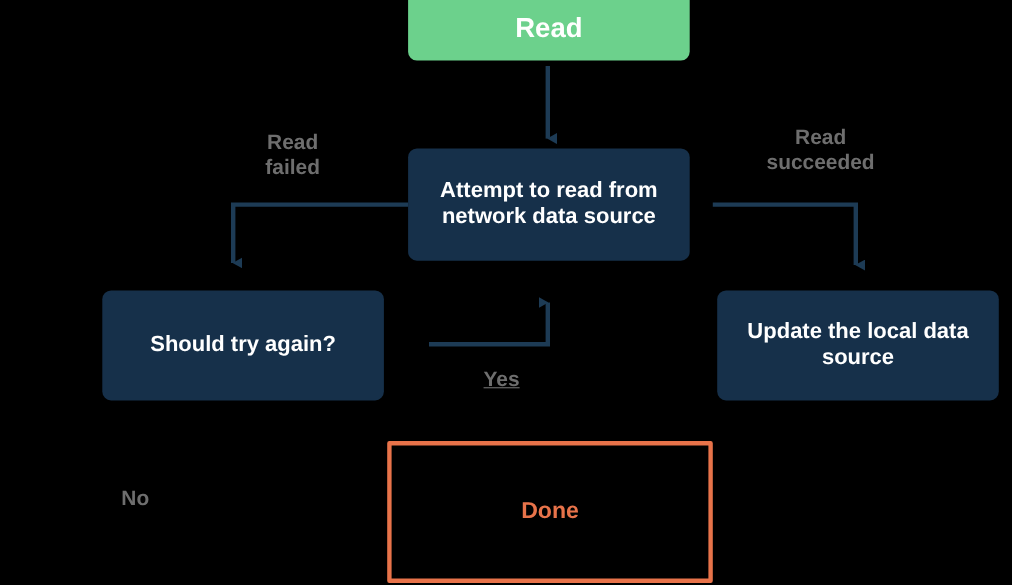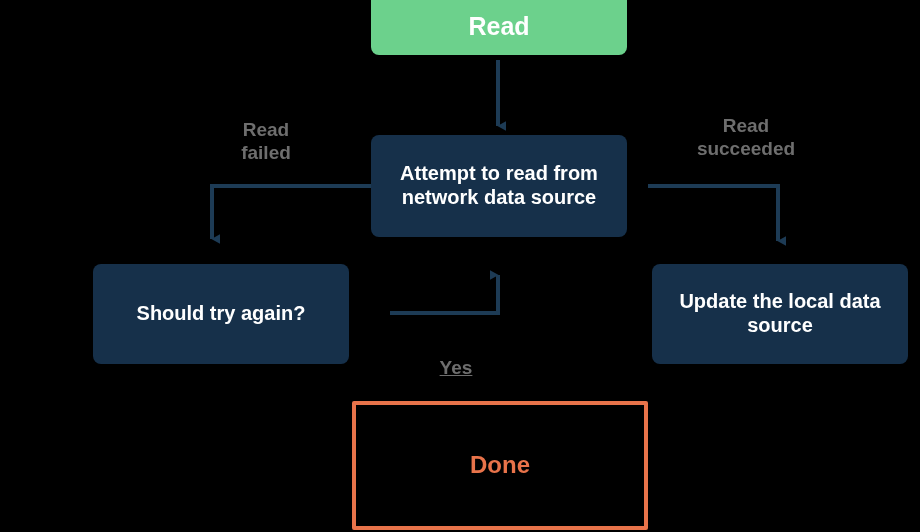--- a/index.html
+++ b/index.html
@@ -75,21 +75,21 @@
   }
   .node-done {
     left: 352px;
     top: 401px;
     width: 296px;
     height: 129px;
     background: transparent;
     border: 4px solid #E8734A;
     border-radius: 2px;
     color: #E8734A;
-    font-size: 24px;
+    font-size: 21px;
     font-weight: bold;
   }
   .edge-label {
     position: absolute;
     color: #6E6E6E;
     font-size: 19px;
     font-weight: bold;
     text-align: center;
     line-height: 1.22;
     white-space: pre-line;
@@ -99,21 +99,21 @@
     top: 118px;
     width: 140px;
   }
   .lbl-read-succeeded {
     left: 668px;
     top: 114px;
     width: 156px;
   }
   .lbl-yes {
     left: 410px;
-    top: 356px;
+    top: 334px;
     width: 92px;
     text-decoration: underline;
   }
   .lbl-no {
     left: 78px;
     top: 442px;
     width: 90px;
   }
   svg.edges {
     position: absolute;
@@ -166,14 +166,15 @@
 
   <div class="node node-done">
     <span>Done</span>
   </div>
 
   <div class="edge-label lbl-read-failed">Read
 failed</div>
   <div class="edge-label lbl-read-succeeded">Read
 succeeded</div>
   <div class="edge-label lbl-yes">Yes</div>
+  <div class="edge-label lbl-no">No</div>
 
 </div>
 
 </body></html>

